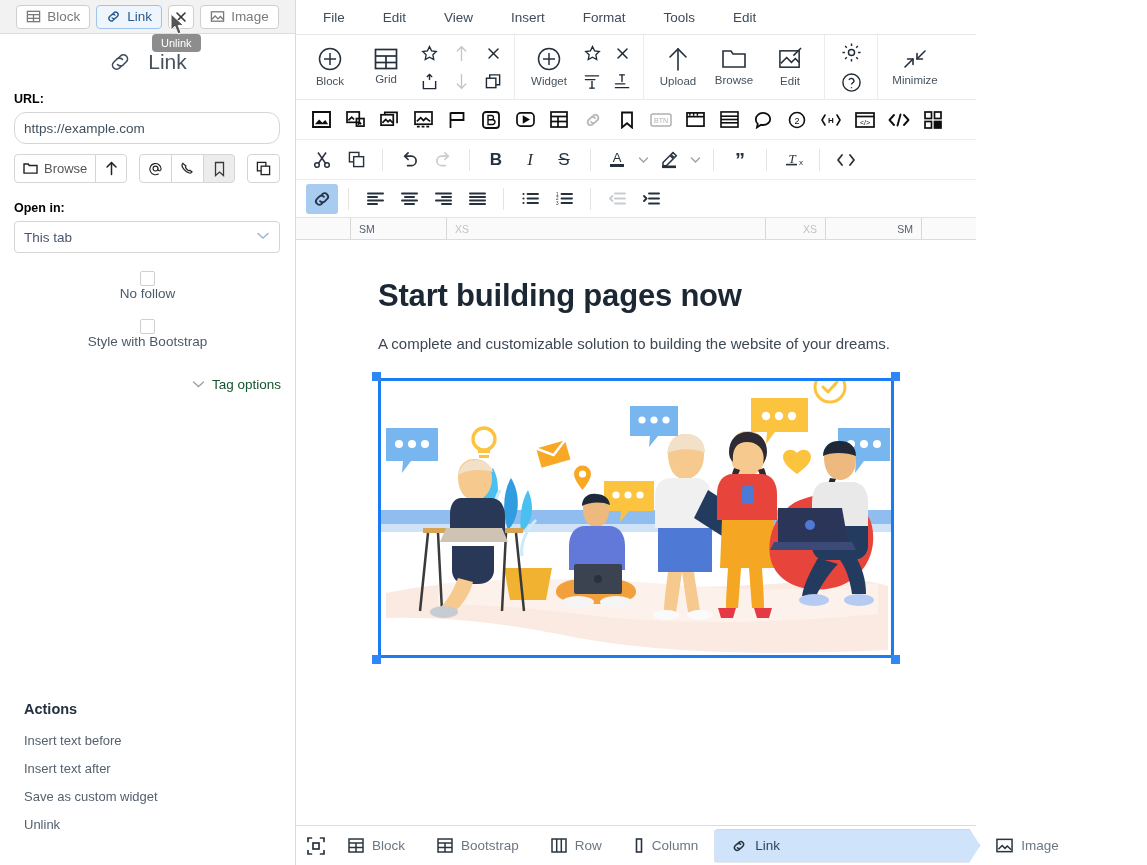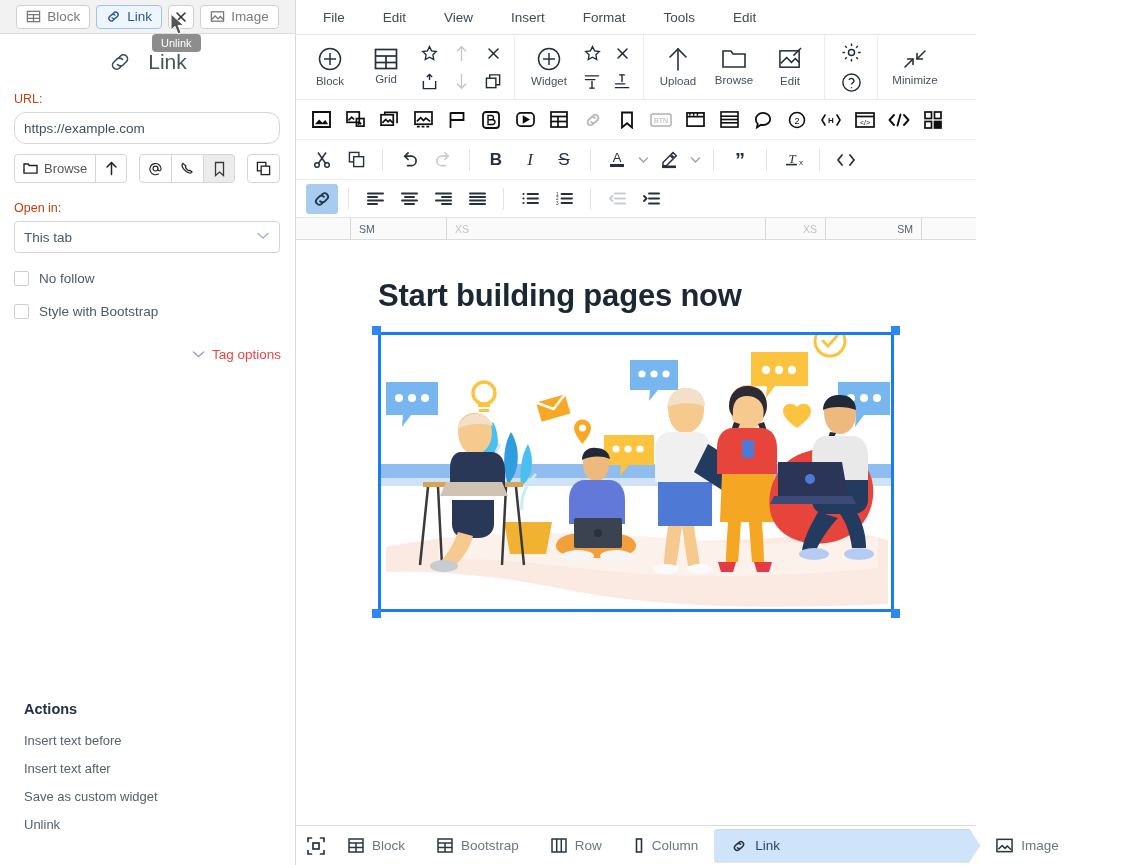--- a/index.html
+++ b/index.html
@@ -65,21 +65,21 @@
   }
 
   .panel-title {
     display: flex; align-items: center; justify-content: center;
     gap: 16px; height: 48px; margin-top: 4px;
   }
   .panel-title .big-ico { width: 24px; height: 24px; color: #3d4d5c; }
   .panel-title .t { font-size: 21px; color: #46525e; }
 
   .sb-body { padding: 0 14px; }
-  .fld-label { font-size: 12.5px; font-weight: normal; color: #c2410c; margin: 6px 0 6px; }
+  .fld-label { font-size: 12.5px; font-weight: bold; color: #000000; margin: 6px 0 6px; }
   .txt-input {
     width: 266px; height: 32px;
     border: 1px solid #d5d5d5; border-radius: 12px;
     background: #fff; font-size: 13.5px; color: #40505e;
     padding: 0 9px; font-family: "Liberation Sans", sans-serif;
   }
   .btn-row { display: flex; align-items: center; gap: 12px; margin-top: 10px; }
   .btn-group { display: flex; }
   .gbtn {
     height: 29px; min-width: 32px;
@@ -93,29 +93,29 @@
   .gbtn.only { border-radius: 4px; }
   .gbtn.pressed { background: #ececec; }
   .select-wrap { position: relative; width: 266px; }
   .sel {
     width: 266px; height: 32px;
     border: 1px solid #d5d5d5; border-radius: 4px; background: #fff;
     font-size: 13.5px; color: #48566b; padding: 10px 9px;
     display: flex; align-items: center;
   }
   .sel-caret { position: absolute; right: 10px; top: 10px; color: #9bb6cf; }
-  .chk-row { display: flex; align-items: center; gap: 10px; margin-top: 18px; }
+  .chk-row { display: flex; align-items: center; margin-top: 18px; flex-direction: column; }
   .chkbox {
     width: 15px; height: 15px; border: 1px solid #cfcfcf; border-radius: 2px;
     background: #fff; cursor: pointer; flex: 0 0 15px;
   }
   .chk-label { font-size: 13.5px; color: #4b5a69; }
   .tag-options {
     display: flex; align-items: center; justify-content: flex-end;
-    gap: 7px; margin-top: 28px; font-size: 13.5px; color: #ef4444; cursor: pointer; text-align: right;
+    gap: 7px; margin-top: 28px; font-size: 13.5px; color: #14532d; cursor: pointer; text-align: right;
   }
 
   .actions-box { position: absolute; left: 0; bottom: 20px; width: 296px; padding: 0 24px; }
   .actions-h { font-size: 14.5px; font-weight: bold; color: #243140; margin-bottom: 16px; }
   .action-link {
     display: block; font-size: 13px; color: #55616e;
     margin-bottom: 13px; text-decoration: none; cursor: pointer;
   }
 
   
@@ -864,20 +864,21 @@
       <div class="seg lbl-l xs" style="flex:1">XS</div>
       <div class="seg lbl-r xs" style="width:60px">XS</div>
       <div class="seg lbl-r" style="width:96px">SM</div>
       <div style="width:54px"></div>
     </div>
 
     <div class="canvas-area">
       <div class="page">
         <div class="page-inner">
           <h1 class="h1">Start building pages now</h1>
+          <p class="para">A complete and customizable solution to building the website of your dreams.</p>
 
           <div class="img-wrap">
             <svg width="516" height="280" viewBox="0 0 516 280">
               <rect width="516" height="280" fill="#ffffff"></rect>
 
               <rect x="0" y="132" width="516" height="14" fill="#8fbdf0"></rect>
               <rect x="0" y="146" width="516" height="8" fill="#cfe2f8"></rect>
 
               <path d="M8 215 Q 100 196 210 205 Q 320 214 430 203 Q 480 198 510 208 L510 272 Q 300 282 180 256 Q 90 238 8 240 Z" fill="#fbeae2"></path>
               <path d="M60 206 Q 180 196 300 207 Q 410 217 500 205 L500 236 Q 330 252 200 236 Q 110 224 60 228 Z" fill="#fdf1ec"></path>

